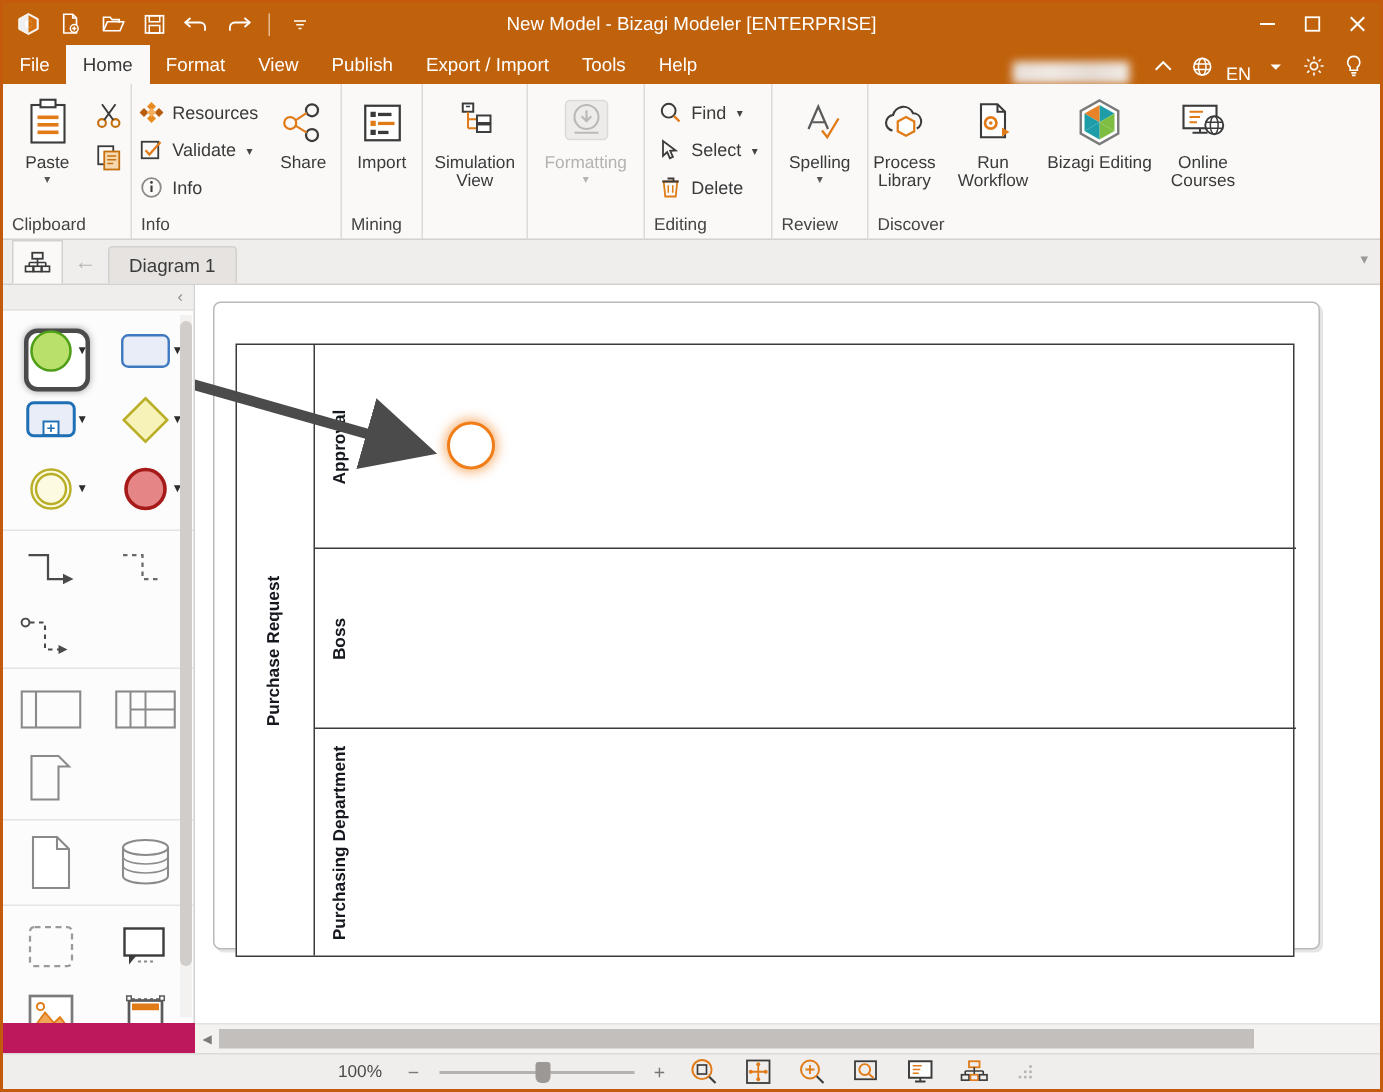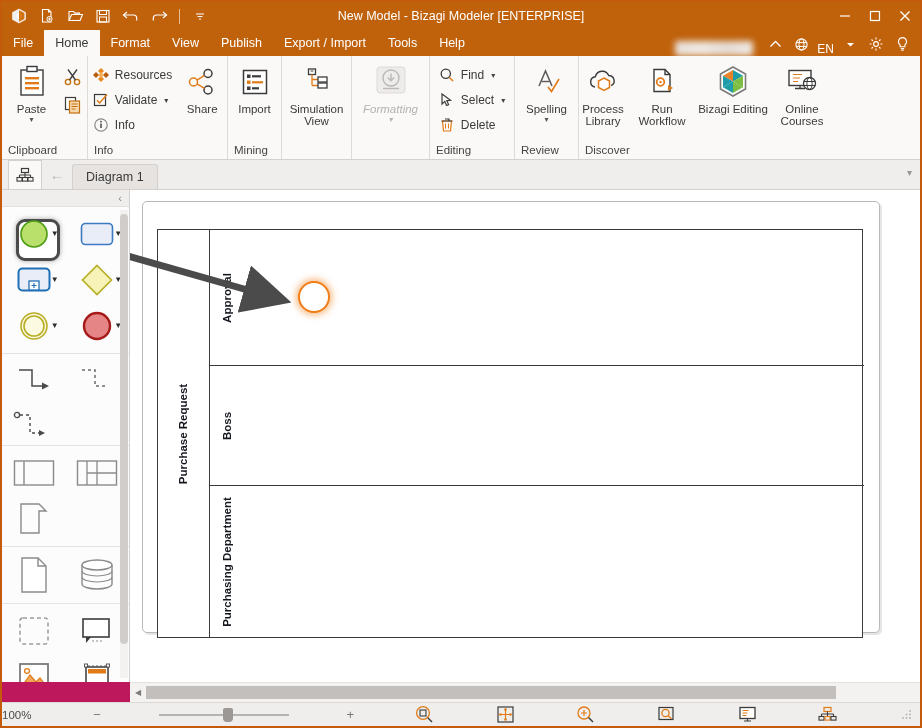--- a/index.html
+++ b/index.html
@@ -229,21 +229,21 @@
   .hs-track { position: relative; flex: 1; height: 13px; }
   .hs-thumb {
     position: absolute; left: 0; top: 0; width: 690px; height: 13px;
     background: #c2bfbc;
   }
 
   
   .statusbar {
     position: absolute; left: 0; right: 0; bottom: 0; height: 24px;
     background: #f0eeec; border-top: 1px solid #dcd9d6;
-    display: flex; align-items: center; justify-content: space-between;
+    display: flex; align-items: center; justify-content: center;
     padding-right: 8px; gap: 11px;
   }
   .zoom-pct { font-size: 11.5px; color: #4a4a4a; margin-right: 4px; }
   .zoom-sign { font-size: 13px; color: #7a7775; width: 12px; text-align: center; }
   .zoom-track {
     position: relative; width: 130px; height: 14px;
     display: flex; align-items: center;
   }
   .zoom-line { width: 100%; height: 2px; background: #b5b2af; }
   .zoom-knob {
@@ -503,21 +503,21 @@
           </div>
           <div class="lbl">
             <span>Simulation</span><br>
             <span>View</span>
           </div>
         </div>
       </div>
       <div class="rgroup-label">Diagram</div>
     </div>
 
-    <div class="rgroup" style="width:78px;font-style:italic;">
+    <div class="rgroup" style="width:78px;">
       <div class="rgroup-body">
         <div class="big-btn disabled" style="width:70px;">
           <div class="ico">
             <svg width="40" height="34" viewBox="0 0 40 34">
               <rect x="6" y="2" width="28" height="26" rx="3" fill="#eeecea" stroke="#ddd9d6" stroke-width="1"></rect>
               <circle cx="20" cy="13" r="8" fill="none" stroke="#bcb8b5" stroke-width="1.4"></circle>
               <path d="M20,8.5 v7 M16.8,12.5 L20,15.8 L23.2,12.5" fill="none" stroke="#bcb8b5" stroke-width="1.4"></path>
               <path d="M12,23.5 h16" stroke="#bcb8b5" stroke-width="1.4"></path>
             </svg>
           </div>

